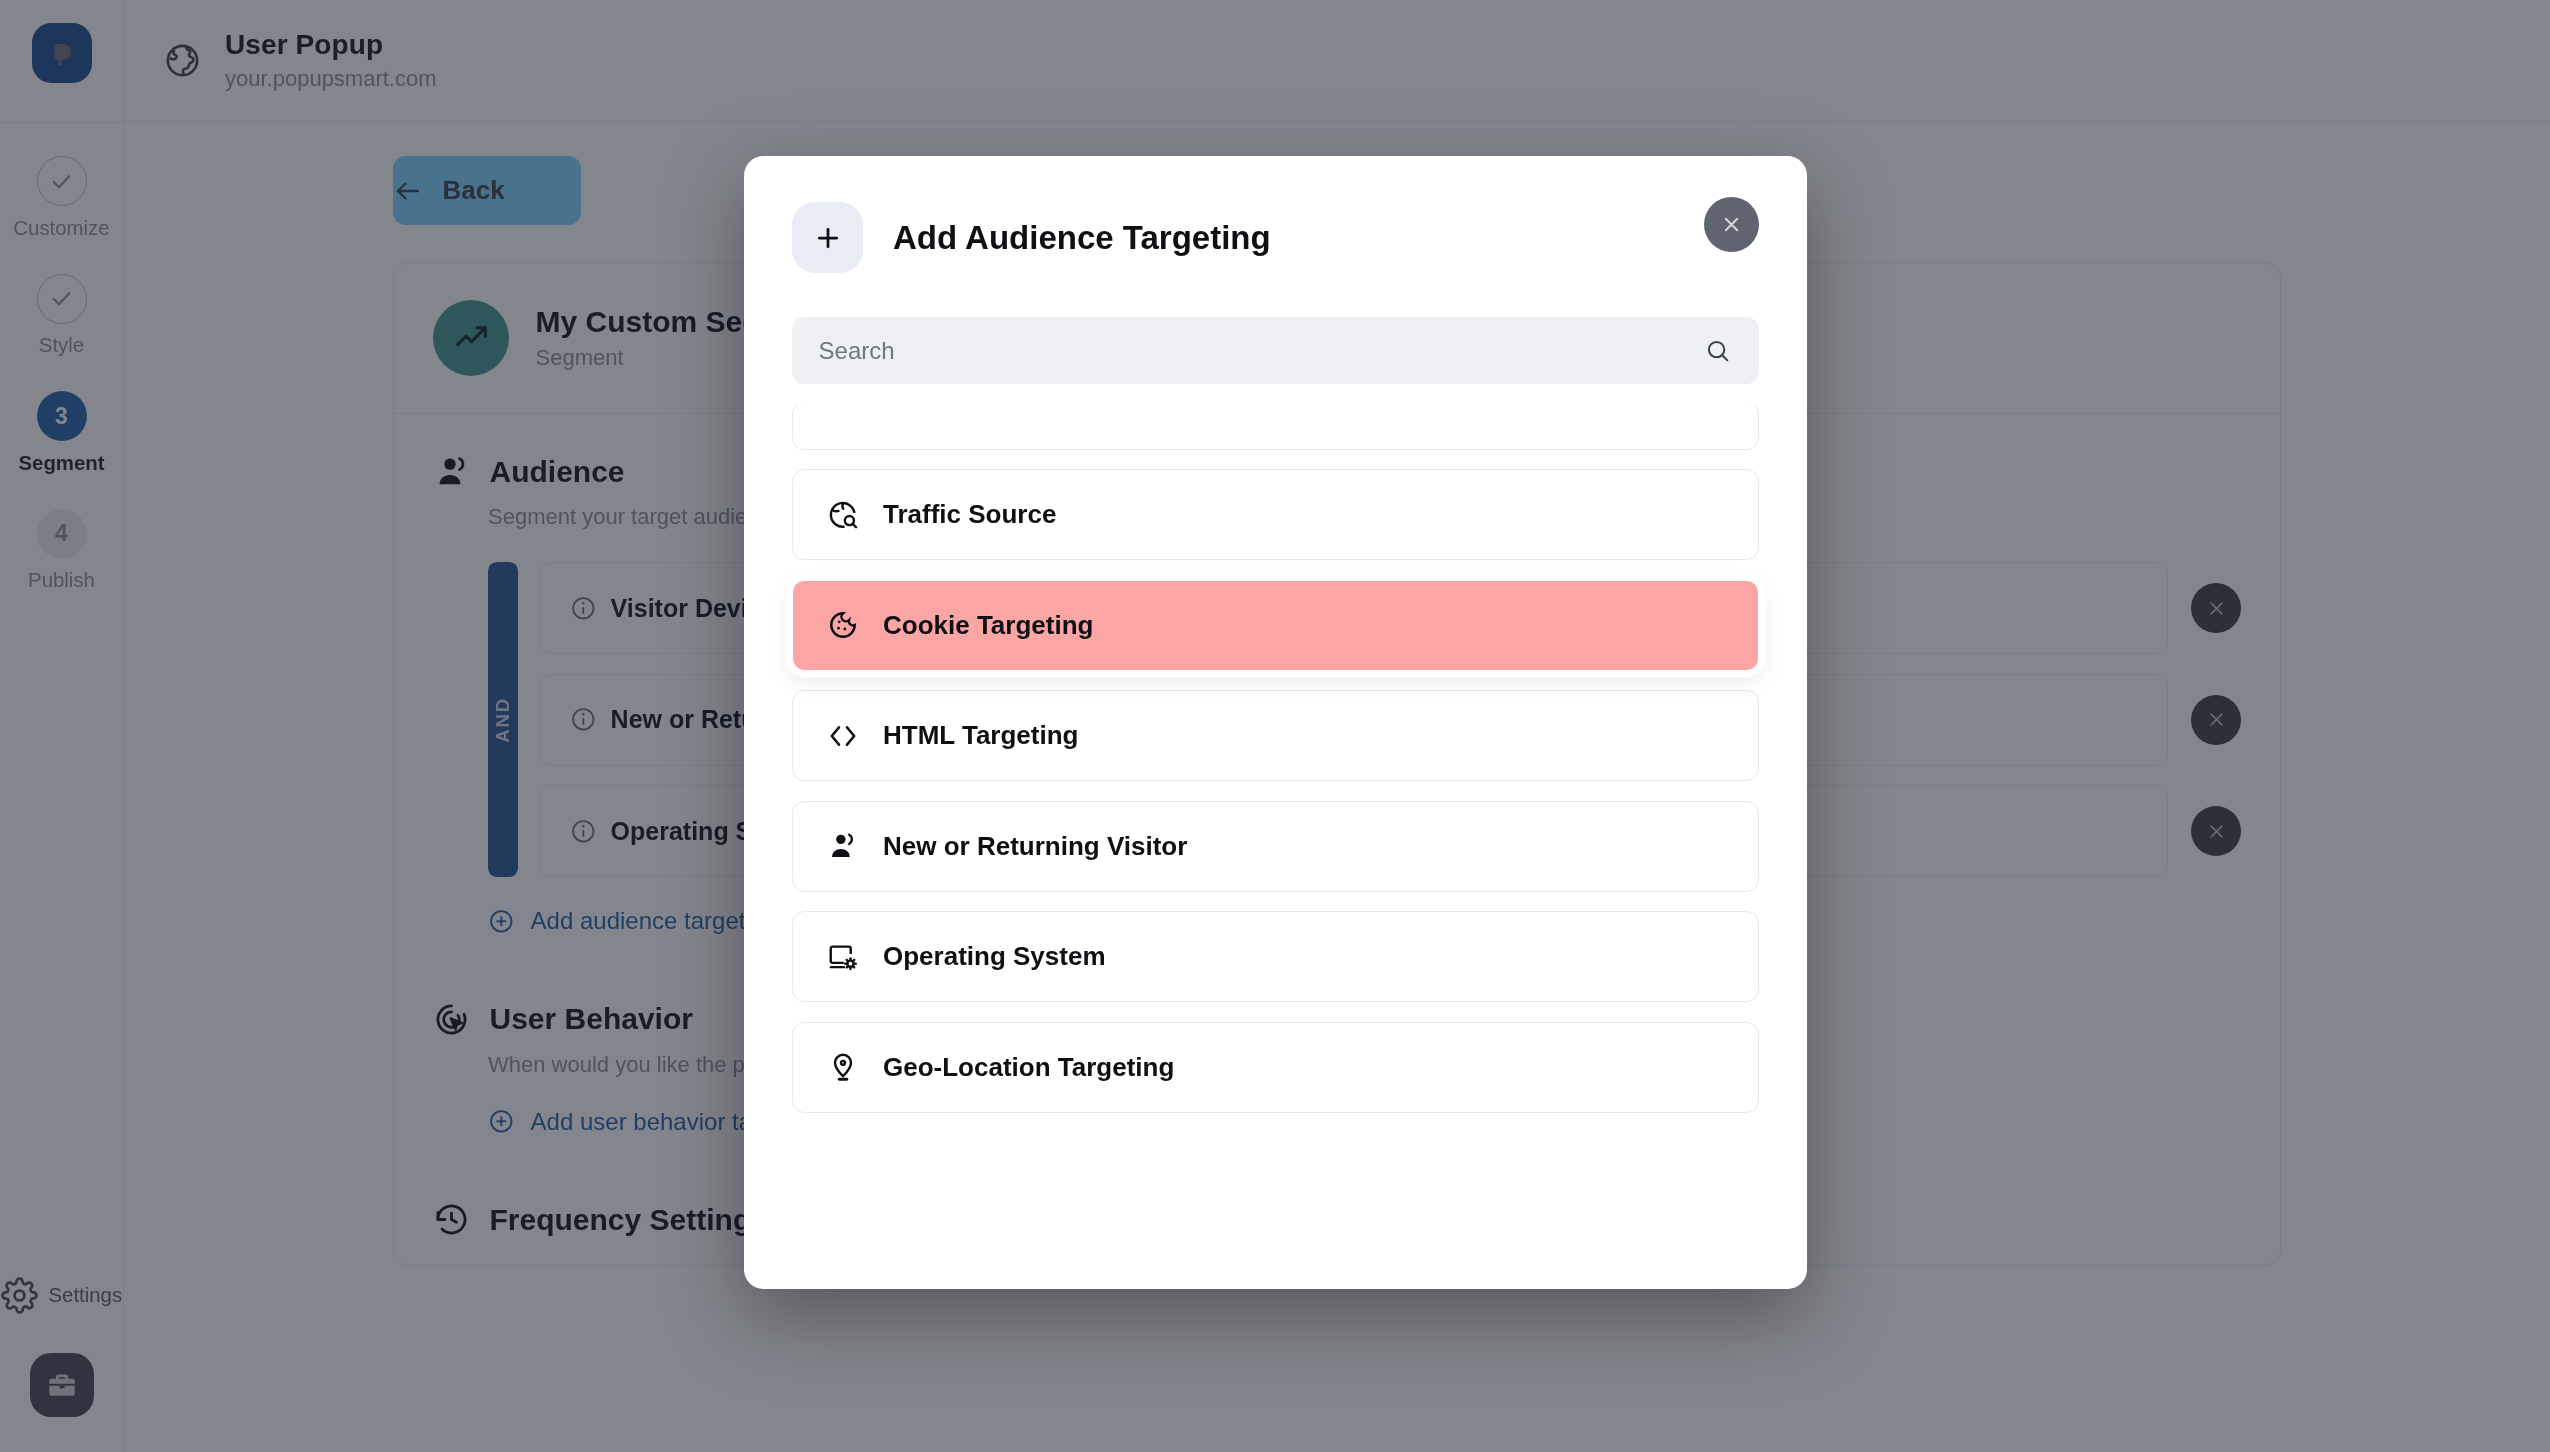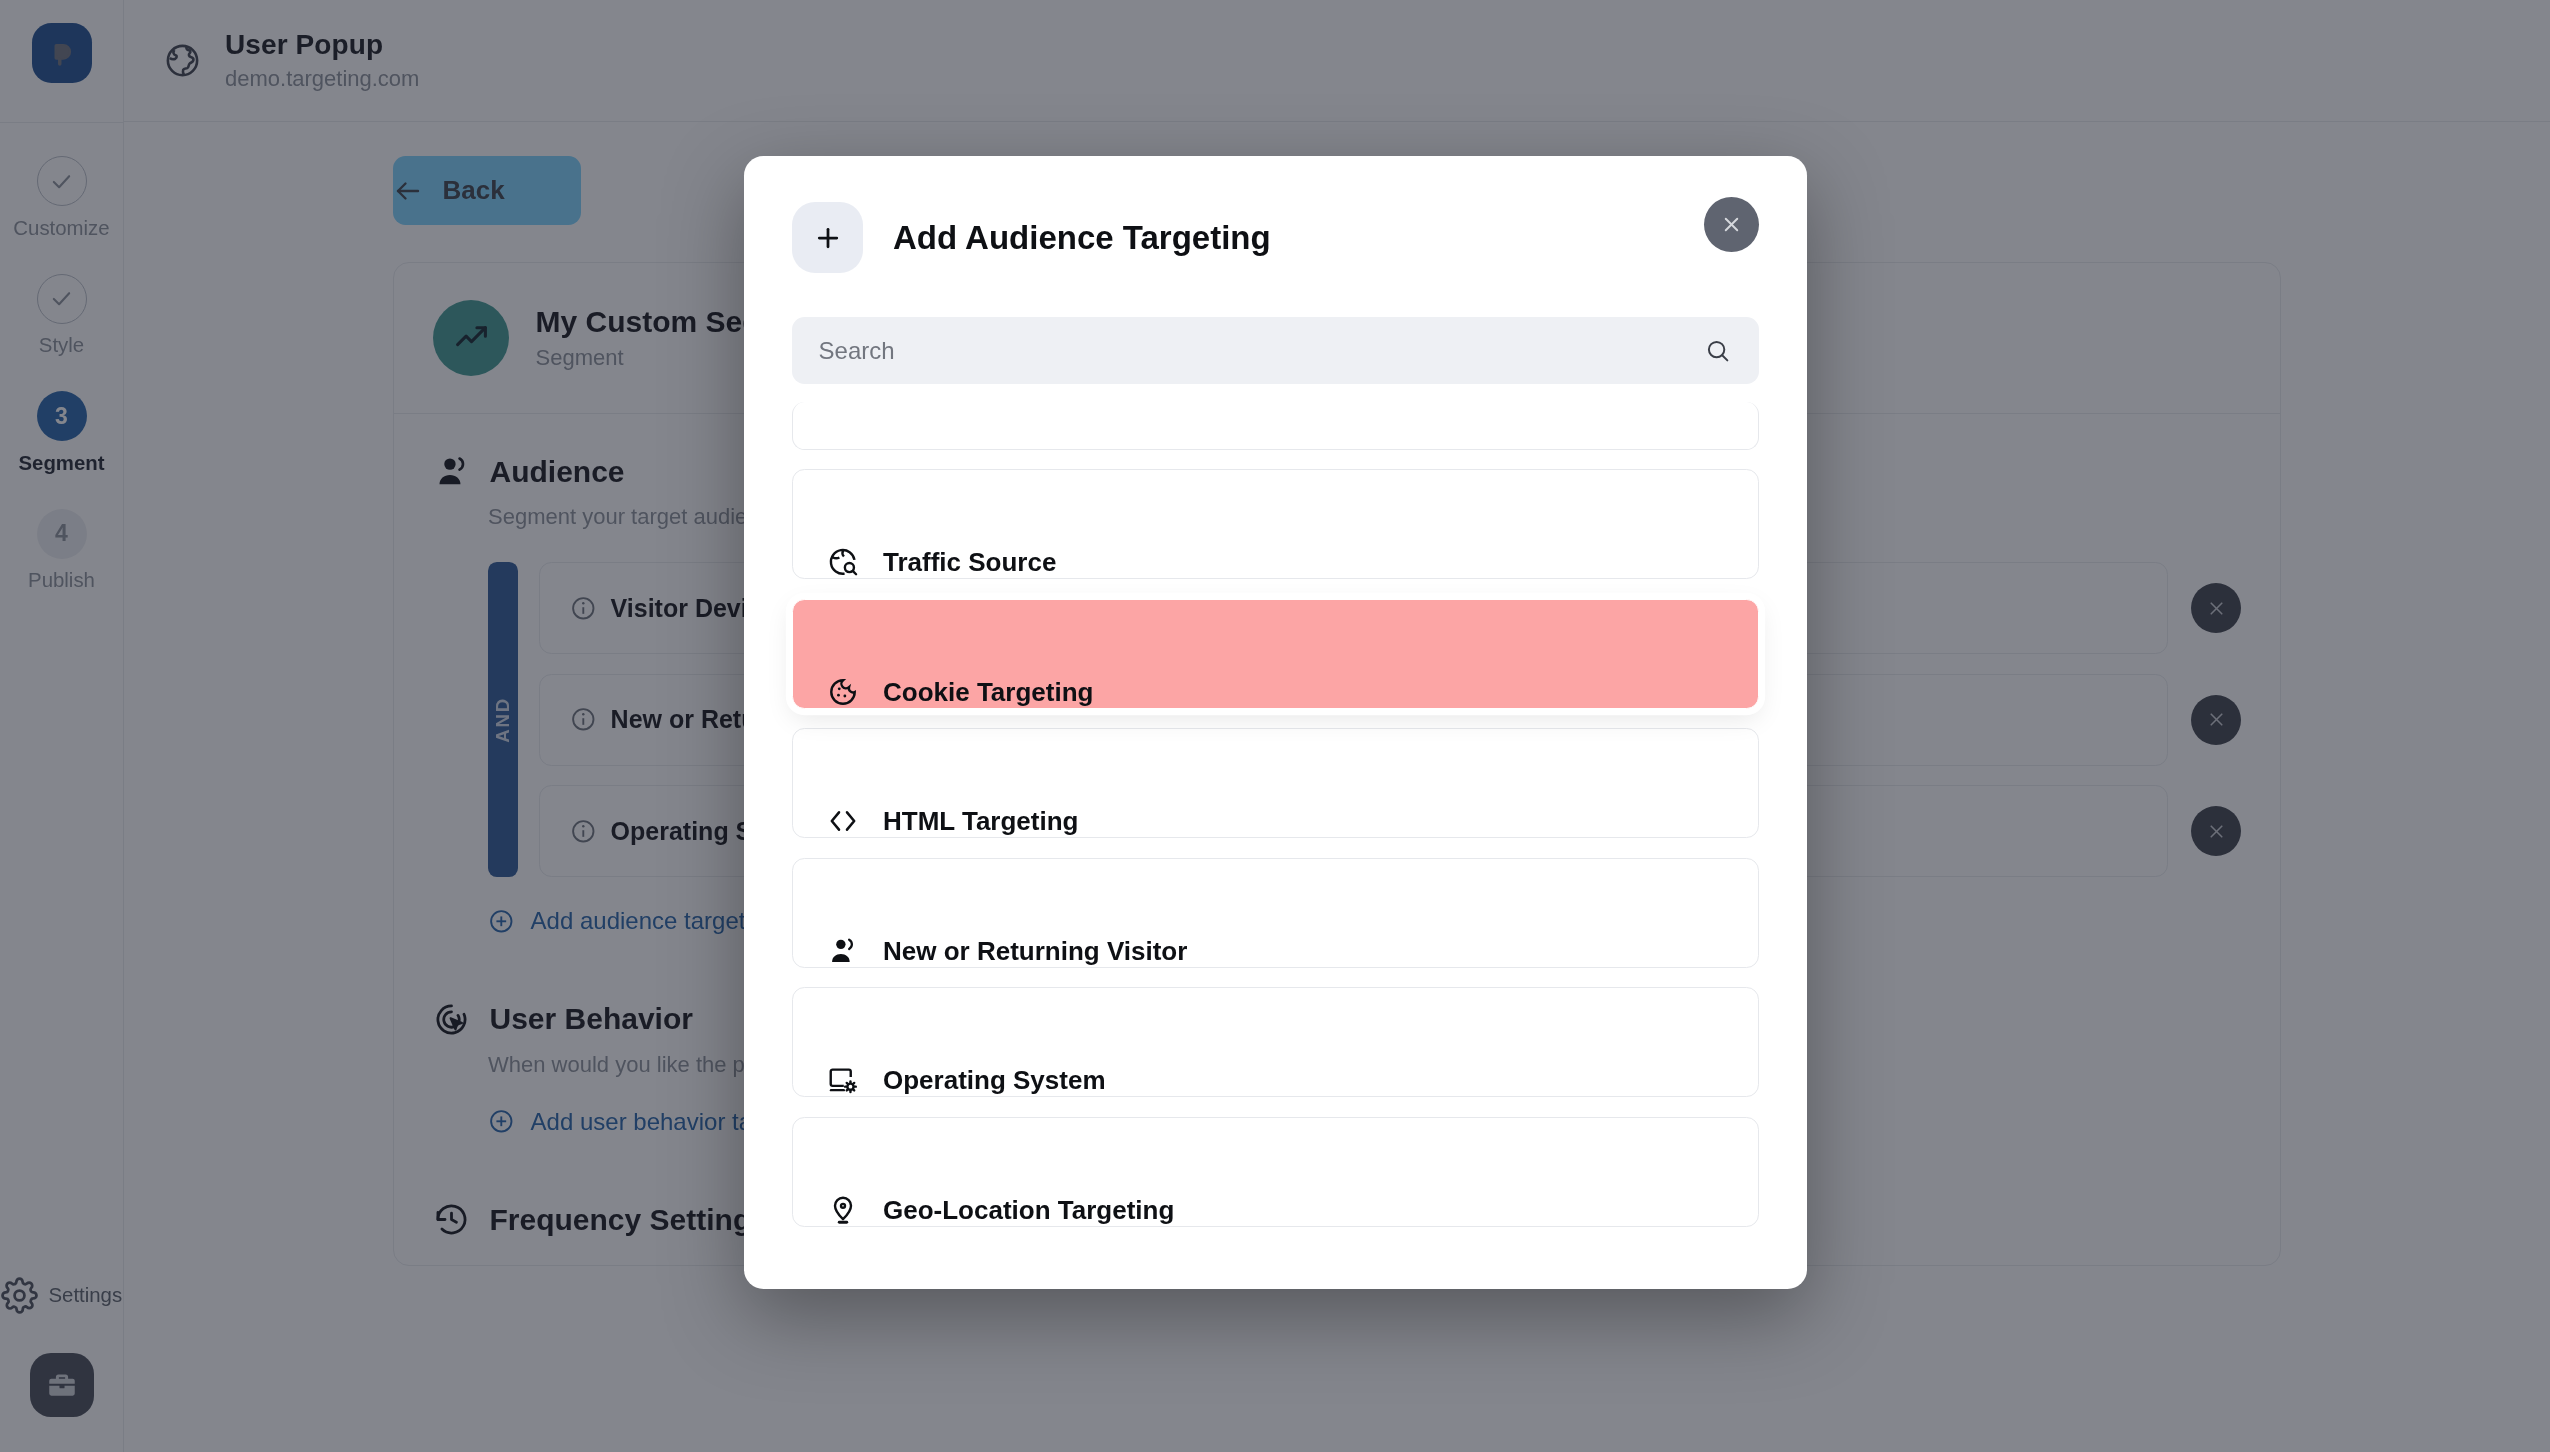--- a/index.html
+++ b/index.html
@@ -209,24 +209,24 @@
   .modal-search input::placeholder { color: #72767f; }
 
   .modal-list {
     flex: 1 1 auto; overflow: hidden;
     padding: 17.7px 48px 35px 48px;
     display: flex; flex-direction: column; gap: 19.5px;
     position: relative;
   }
   .opt {
     flex: 0 0 auto;
-    height: 110px; border-radius: 12.4px;
+    height: 91px; border-radius: 12.4px;
     border: 0.9px solid #e6e8ec;
     background: #ffffff;
-    display: flex; align-items: flex-end; gap: 21px;
+    display: flex; align-items: center; gap: 21px;
     padding: 0 30px;
     cursor: pointer;
   }
   .opt.clipped-top { height: 48px; align-items: flex-end; border-bottom-left-radius:12.4px; border-bottom-right-radius:12.4px; border-top:none; }
   .opt-label { font-size: 26px; font-weight: 700; color: #0e1014; }
   .opt.highlight {
     background: #fca5a5;
     border: 0.9px solid #ffffff;
     box-shadow: 0 0 0 6.2px #ffffff, 0 8.9px 26.6px rgba(0,0,0,.10);
     position: relative; z-index: 5;
@@ -299,21 +299,21 @@
 
     <div class="topbar">
       <span class="globe-icon">
         <svg width="39" height="39" viewBox="0 0 24 24" fill="none" stroke="#3d424c" stroke-width="1.6">
           <circle cx="12" cy="12" r="9"></circle>
           <path d="M7 5.5c-1.2 1.6-.3 3 .8 3.3 1 .3.7 1.6-.2 2.1-1 .5-2.6.2-3.4-.5M14.5 3.6c-.4 1 .3 1.9 1.3 2 1.1.1 1.4 1.3.6 2-.9.8-.4 2 .7 2.2 1 .2 1.8 1 1.6 2.1-.2 1.2-1.6 1.2-2.4 2.1-.7.8-.3 2.2-1.4 2.7-1 .4-2 .1-2.5 1.1-.4.9 0 2 .4 2.9" fill="none"></path>
         </svg>
       </span>
       <div class="topbar-texts">
         <div class="topbar-title">User Popup</div>
-        <div class="topbar-sub">demo.targeting.com</div>
+        <div class="topbar-sub">your.popupsmart.com</div>
       </div>
     </div>
 
     <div class="content">
 
       <div class="back-btn">
         <span>
           <svg width="30" height="30" viewBox="0 0 24 24" fill="none" stroke="#3b4049" stroke-width="1.9" stroke-linecap="round" stroke-linejoin="round">
               <line x1="20" y1="12" x2="4" y2="12"></line>
               <polyline points="10 6 4 12 10 18"></polyline>

